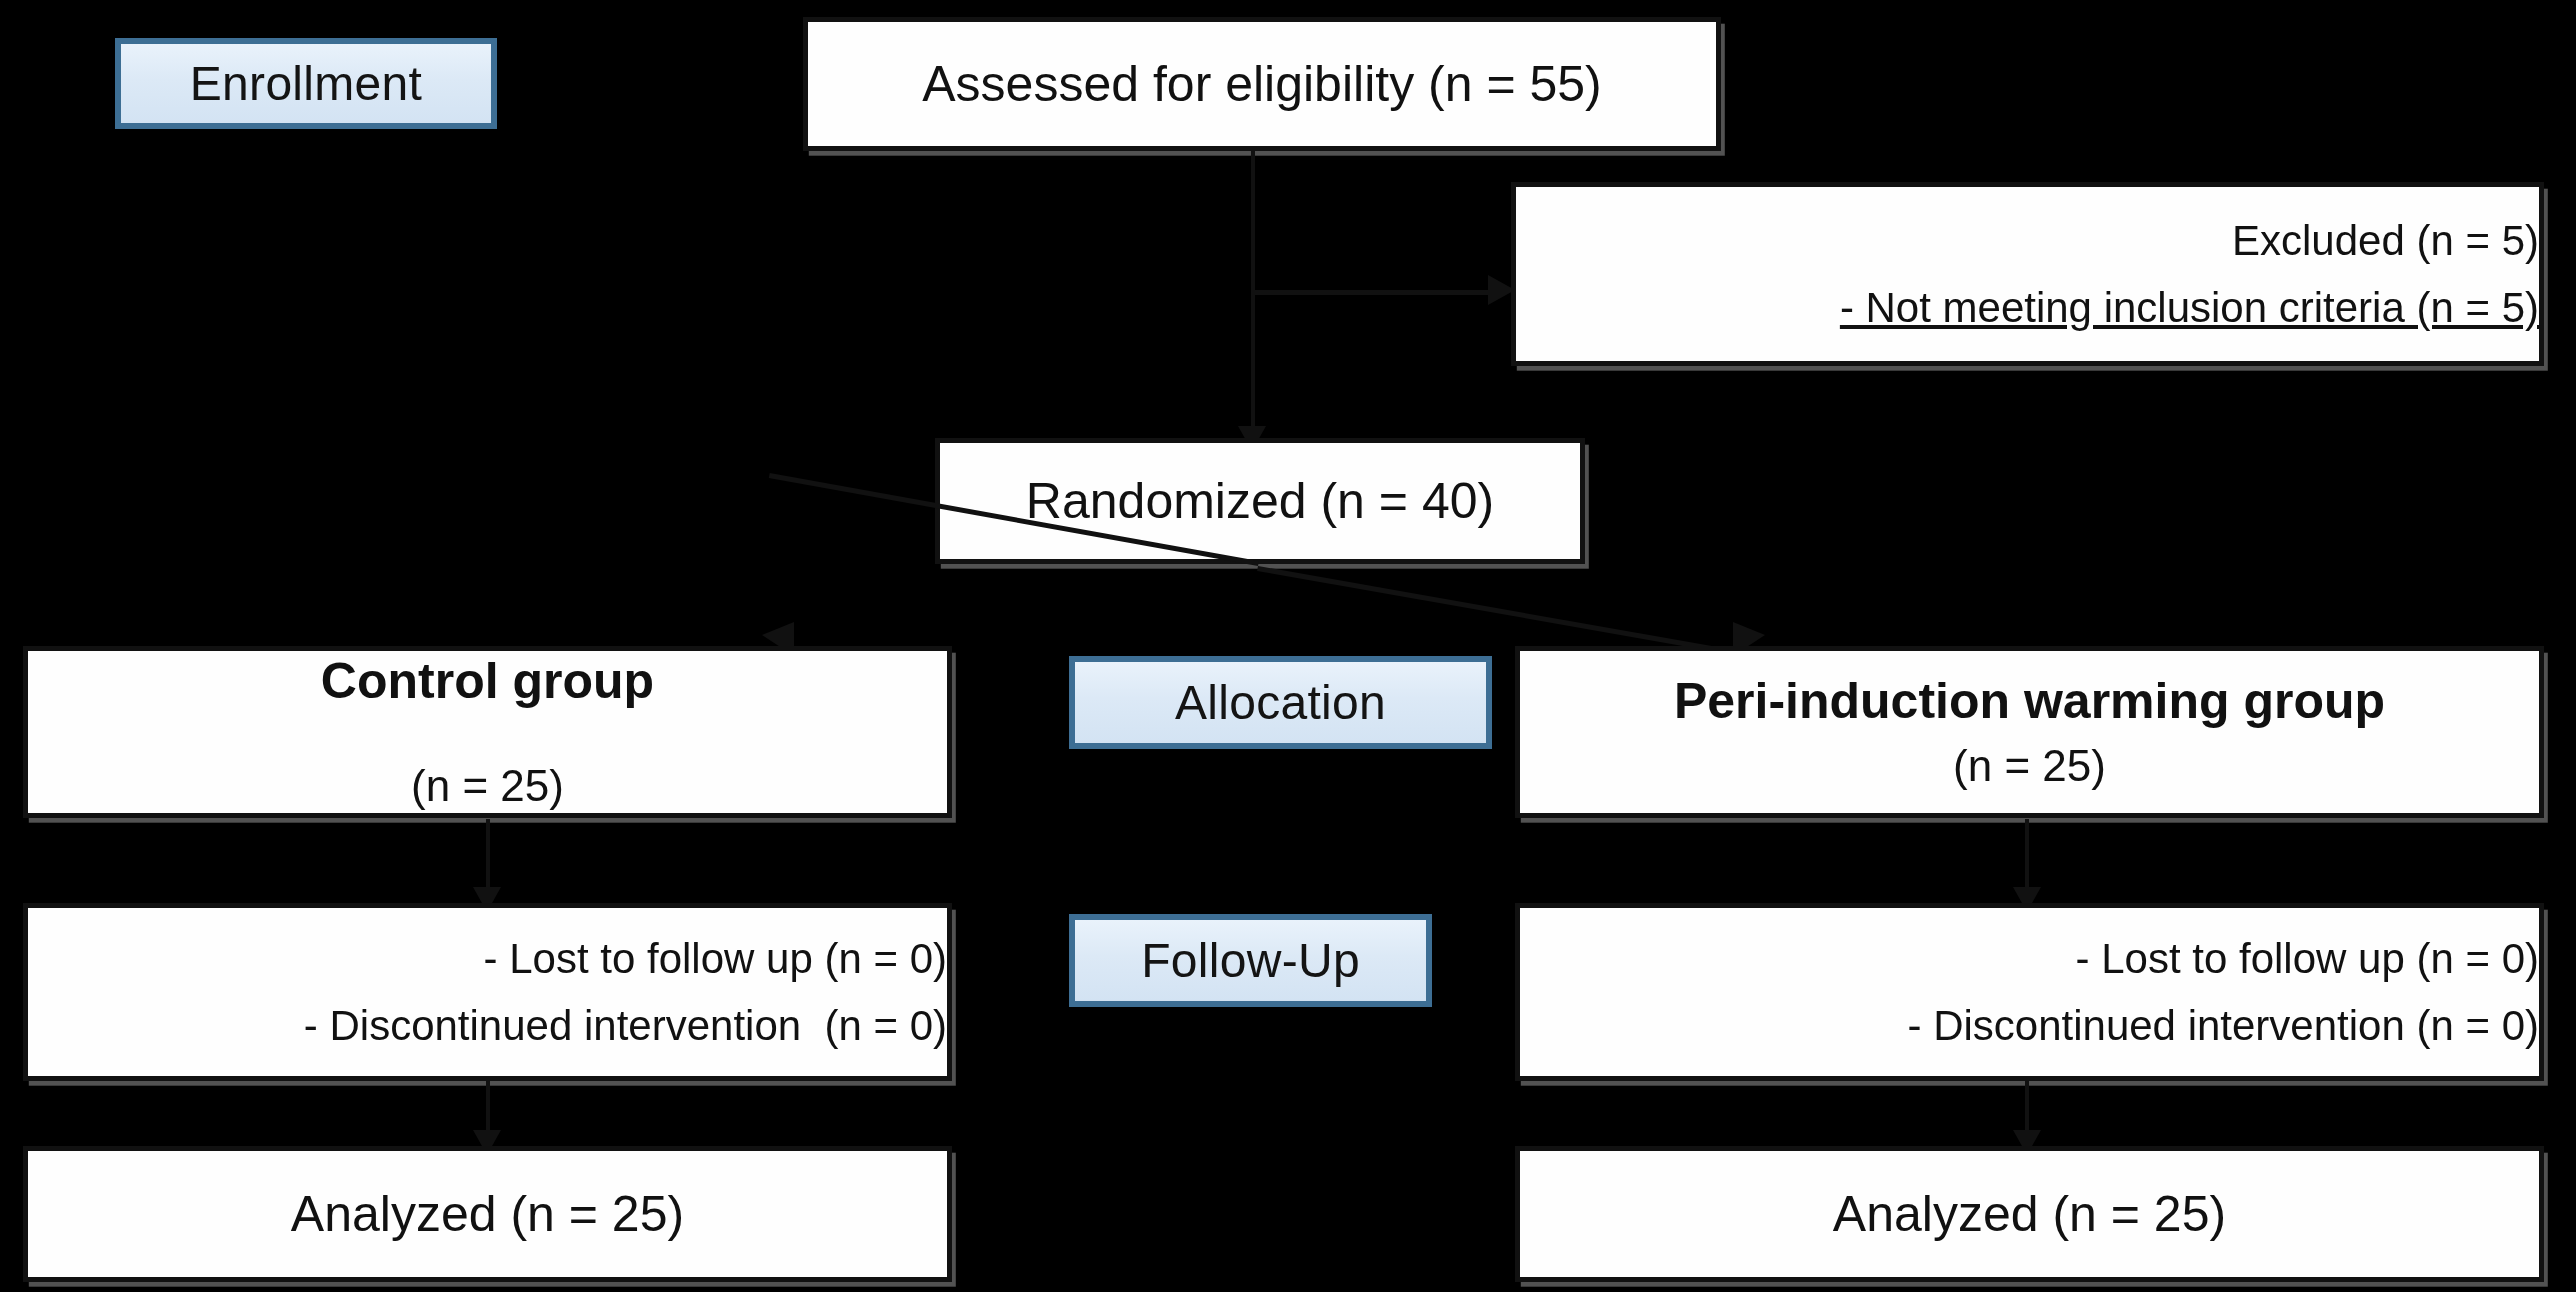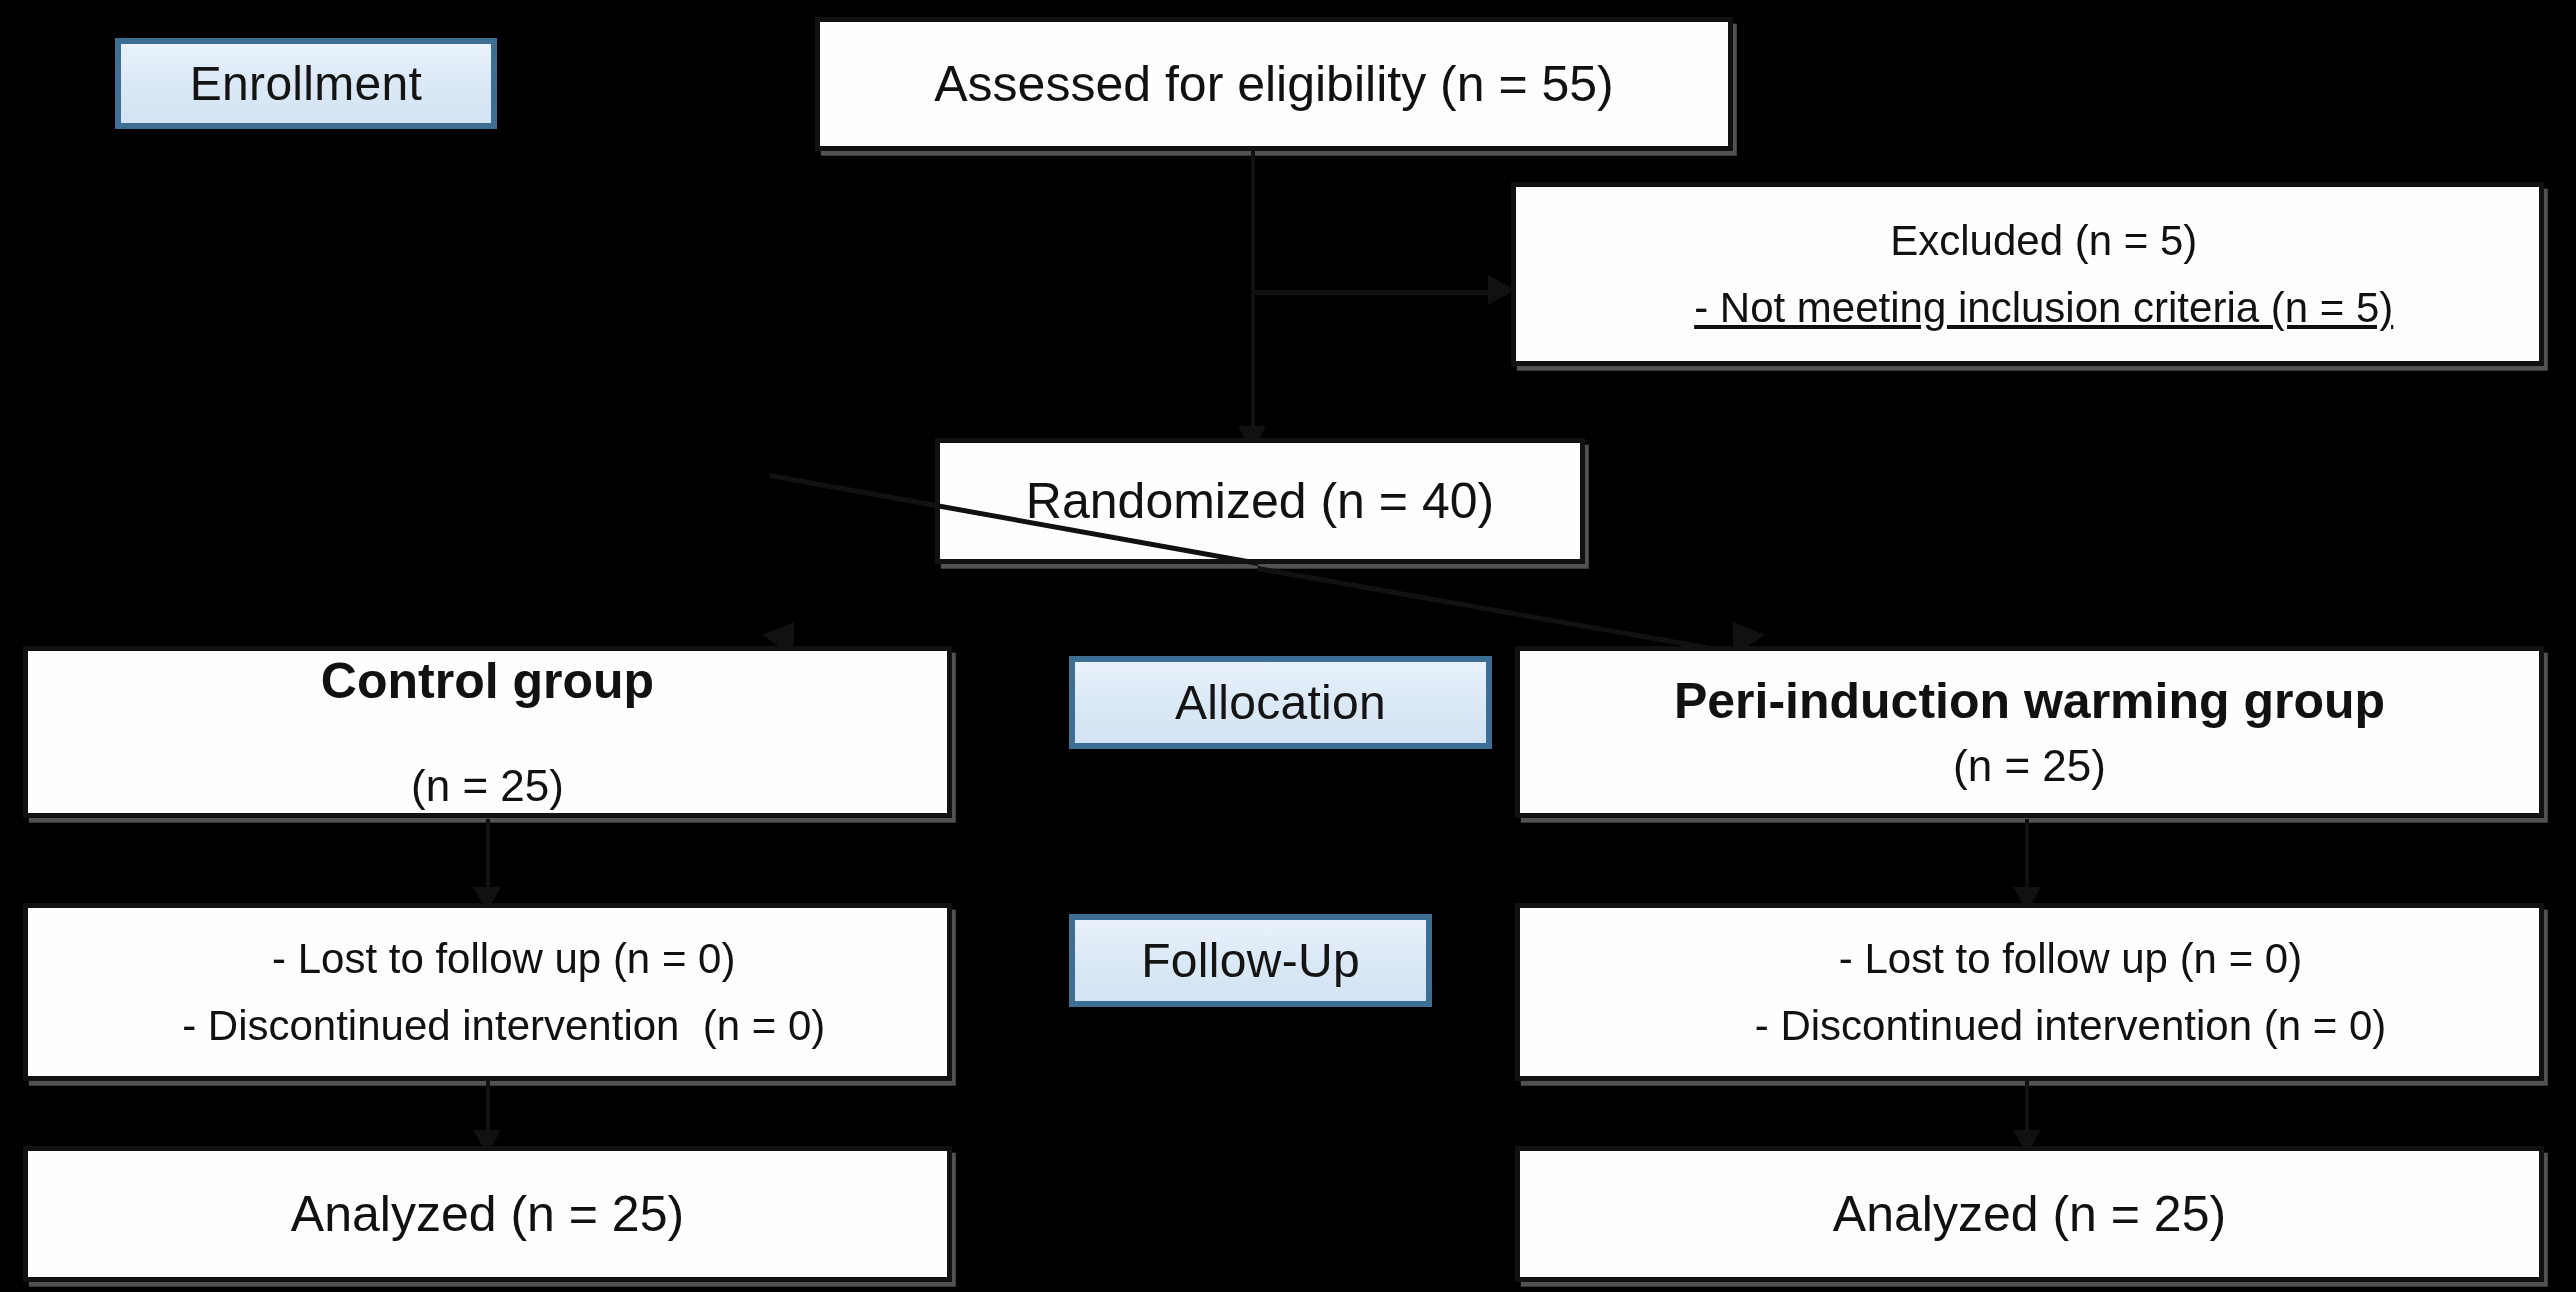--- a/index.html
+++ b/index.html
@@ -22,21 +22,21 @@
     border:5.7px solid #111111;
     box-shadow:4.8px 5.7px 0 -1px rgba(150,150,150,.55);
     display:flex;
     flex-direction:column;
     justify-content:center;
     color:#111111;
     line-height:1.22;
   }
   .node .line{display:block;white-space:pre;}
   .node.center{align-items:center;text-align:center;}
-  .node.left{align-items:center;text-align:left;}
+  .node.left{align-items:flex-end;text-align:left;}
   .t52{font-size:50px;}
   .t46{font-size:44px;}
   .t44{font-size:42px;}
   .bold{font-weight:bold;}
   .pad-l{padding-left:32.5px;}
   .pad-l2{padding-left:82px;}
 
   
   .stage{
     position:absolute;
@@ -91,21 +91,21 @@
 
   <div class="stage" style="left:1069px;top:656px;width:423px;height:93px;">
     <span>Allocation</span>
   </div>
 
   <div class="stage" style="left:1069px;top:914px;width:363px;height:93px;">
     <span>Follow-Up</span>
   </div>
 
 
-  <div class="node center" style="left:803px;top:17px;width:918px;height:134px;margin-left:12px;">
+  <div class="node center" style="left:803px;top:17px;width:918px;height:134px;">
     <span class="line t52">Assessed for eligibility (n = 55)</span>
   </div>
 
   <div class="vline" style="left:1251px;top:151px;height:287px;"></div>
   <div class="arrow-down" style="left:1238px;top:426px;"></div>
 
   <div class="hline" style="left:1251px;top:290px;width:253px;"></div>
   <div class="arrow-right" style="left:1488px;top:275px;"></div>
 
   <div class="node left" style="left:1511px;top:182px;width:1033px;height:184px;">

